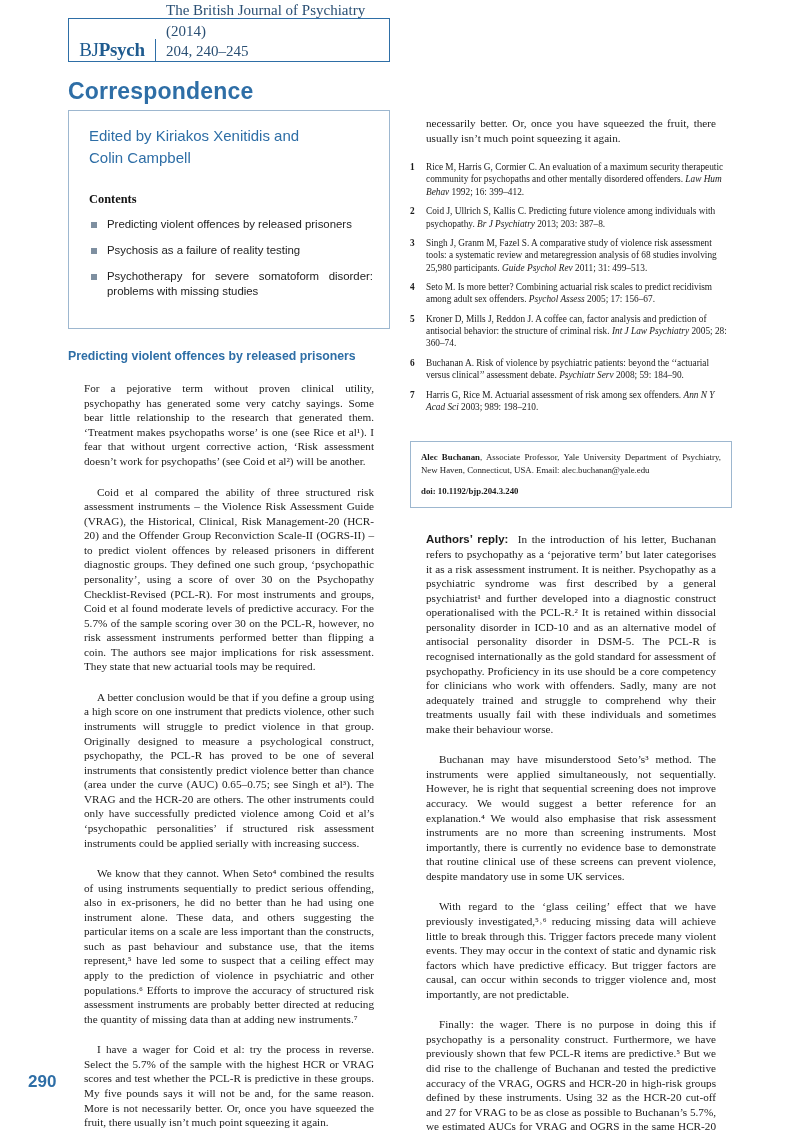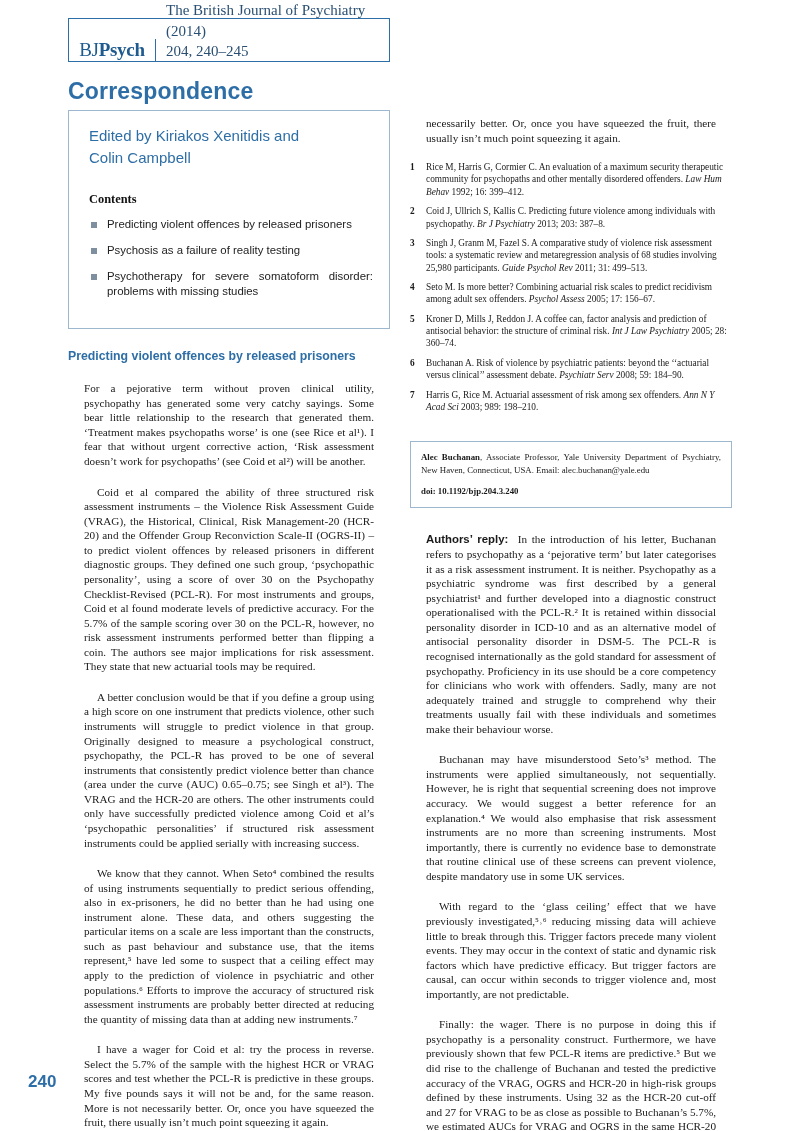--- a/index.html
+++ b/index.html
@@ -258,15 +258,15 @@
 
     <div class="spacer"></div>
 
     <p class="body-p first"><span class="reply-lead">Authors’ reply:</span>&nbsp;&nbsp;<span>In the introduction of his letter, Buchanan refers to psychopathy as a ‘pejorative term’ but later categorises it as a risk assessment instrument. It is neither. Psychopathy as a psychiatric syndrome was first described by a general psychiatrist¹ and further developed into a diagnostic construct operationalised with the PCL-R.² It is retained within dissocial personality disorder in ICD-10 and as an alternative model of antisocial personality disorder in DSM-5. The PCL-R is recognised internationally as the gold standard for assessment of psychopathy. Proficiency in its use should be a core competency for clinicians who work with offenders. Sadly, many are not adequately trained and struggle to comprehend why their treatments usually fail with these individuals and sometimes make their behaviour worse.</span></p>
     <p class="body-p">Buchanan may have misunderstood Seto’s³ method. The instruments were applied simultaneously, not sequentially. However, he is right that sequential screening does not improve accuracy. We would suggest a better reference for an explanation.⁴ We would also emphasise that risk assessment instruments are no more than screening instruments. Most importantly, there is currently no evidence base to demonstrate that routine clinical use of these screens can prevent violence, despite mandatory use in some UK services.</p>
     <p class="body-p">With regard to the ‘glass ceiling’ effect that we have previously investigated,⁵˒⁶ reducing missing data will achieve little to break through this. Trigger factors precede many violent events. They may occur in the context of static and dynamic risk factors which have predictive efficacy. But trigger factors are causal, can occur within seconds to trigger violence and, most importantly, are not predictable.</p>
     <p class="body-p">Finally: the wager. There is no purpose in doing this if psychopathy is a personality construct. Furthermore, we have previously shown that few PCL-R items are predictive.⁵ But we did rise to the challenge of Buchanan and tested the predictive accuracy of the VRAG, OGRS and HCR-20 in high-risk groups defined by these instruments. Using 32 as the HCR-20 cut-off and 27 for VRAG to be as close as possible to Buchanan’s 5.7%, we estimated AUCs for VRAG and OGRS in the same HCR-20 high-risk group, and AUCs for HCR-20 and OGRS in the corresponding VRAG high-risk group. In the VRAG high-risk group, the HCR-20 showed a low AUC of 0.44 (95% CI</p>
 
   </div>
 
-  <div class="page-number">240</div>
+  <div class="page-number">290</div>
 
 </div>
 
 </body></html>

